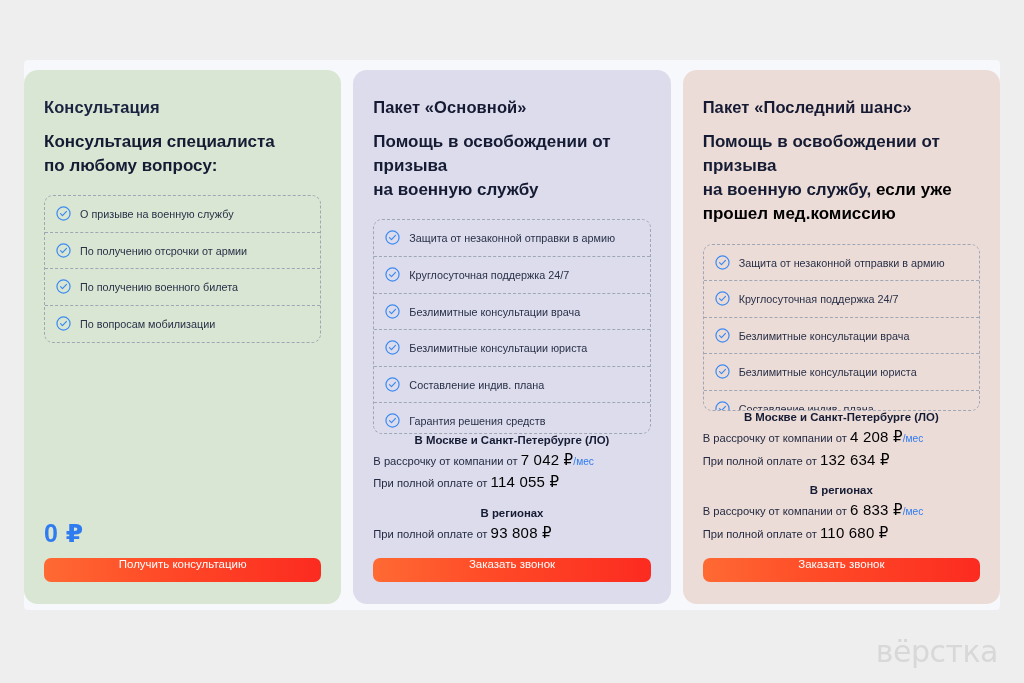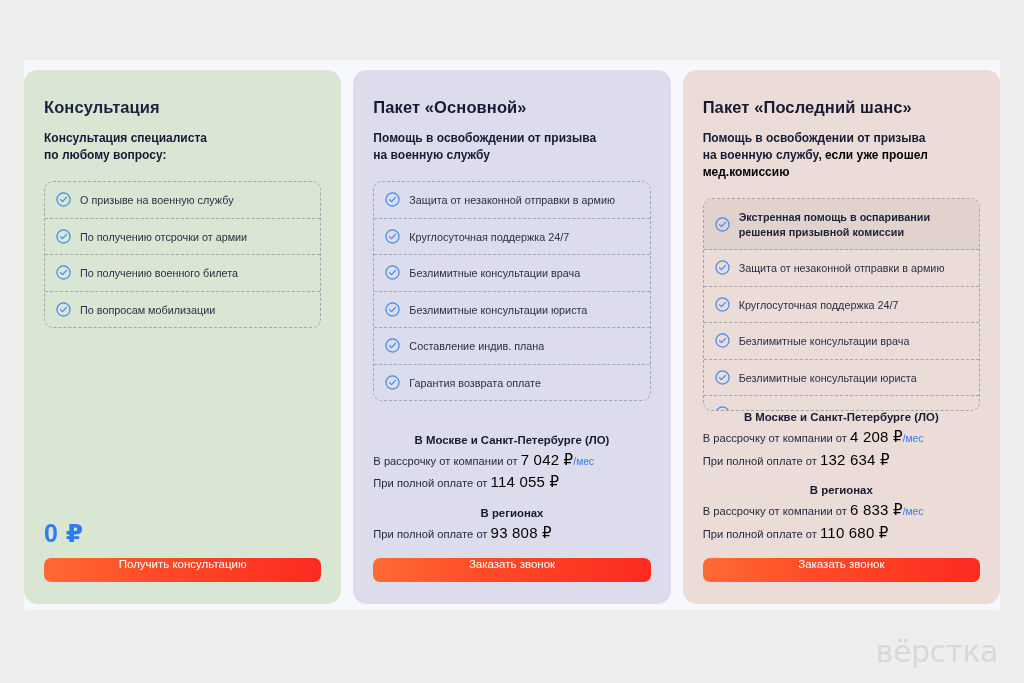--- a/index.html
+++ b/index.html
@@ -55,21 +55,21 @@
     font-size: 16.5px;
     font-weight: 700;
     color: #1b2340;
     letter-spacing: .1px;
     margin-bottom: 13px;
   }
   .card--lilac .card-title,
   .card--rose  .card-title { color: #161a33; }
 
   .card-subtitle {
-    font-size: 12px;
+    font-size: 17px;
     font-weight: 700;
     line-height: 1.42;
     color: #141b33;
     margin-bottom: 17px;
     white-space: pre-line;
   }
   .card-subtitle .em { font-weight: 800; color: #000; }
 
   
   .features {
@@ -278,47 +278,40 @@
               <circle cx="8" cy="8" r="7" fill="none" stroke="#3d8bf2" stroke-width="1.3"></circle>
               <path d="M4.8 8.2 L6.9 10.3 L11.2 5.8" fill="none" stroke="#3d8bf2" stroke-width="1.3" stroke-linecap="round" stroke-linejoin="round"></path>
             </svg></span>
           <span class="feature-text">Составление индив. плана</span>
         </div>
         <div class="feature">
           <span class="check-icon"><svg viewBox="0 0 16 16" width="15" height="15" aria-hidden="true">
               <circle cx="8" cy="8" r="7" fill="none" stroke="#3d8bf2" stroke-width="1.3"></circle>
               <path d="M4.8 8.2 L6.9 10.3 L11.2 5.8" fill="none" stroke="#3d8bf2" stroke-width="1.3" stroke-linecap="round" stroke-linejoin="round"></path>
             </svg></span>
-          <span class="feature-text">Гарантия возврата оплате</span>
+          <span class="feature-text">Гарантия решения средств</span>
         </div>
       </div>
       <div class="spacer"></div>
       <div class="price-group">
         <div class="price-region">В Москве и Санкт-Петербурге (ЛО)</div>
         <div class="price-line"><span>В рассрочку от компании от </span><span class="price-amount">7 042 ₽</span><span class="price-per">/мес</span></div>
         <div class="price-line"><span>При полной оплате от </span><span class="price-amount">114 055 ₽</span></div>
       </div>
       <div class="price-group">
         <div class="price-region">В регионах</div>
         <div class="price-line"><span>При полной оплате от </span><span class="price-amount">93 808 ₽</span></div>
       </div>
       <button class="cta">Заказать звонок</button>
     </div>
     <div class="card card--rose">
       <div class="card-title">Пакет «Последний шанс»</div>
       <div class="card-subtitle"><span>Помощь в освобождении от призыва
 на военную службу, </span><span class="em">если уже прошел мед.комиссию</span></div>
       <div class="features">
-        <div class="feature feature--highlight">
-          <span class="check-icon"><svg viewBox="0 0 16 16" width="15" height="15" aria-hidden="true">
-              <circle cx="8" cy="8" r="7" fill="none" stroke="#3d8bf2" stroke-width="1.3"></circle>
-              <path d="M4.8 8.2 L6.9 10.3 L11.2 5.8" fill="none" stroke="#3d8bf2" stroke-width="1.3" stroke-linecap="round" stroke-linejoin="round"></path>
-            </svg></span>
-          <span class="feature-text">Экстренная помощь в оспаривании решения призывной комиссии</span>
-        </div>
         <div class="feature">
           <span class="check-icon"><svg viewBox="0 0 16 16" width="15" height="15" aria-hidden="true">
               <circle cx="8" cy="8" r="7" fill="none" stroke="#3d8bf2" stroke-width="1.3"></circle>
               <path d="M4.8 8.2 L6.9 10.3 L11.2 5.8" fill="none" stroke="#3d8bf2" stroke-width="1.3" stroke-linecap="round" stroke-linejoin="round"></path>
             </svg></span>
           <span class="feature-text">Защита от незаконной отправки в армию</span>
         </div>
         <div class="feature">
           <span class="check-icon"><svg viewBox="0 0 16 16" width="15" height="15" aria-hidden="true">
               <circle cx="8" cy="8" r="7" fill="none" stroke="#3d8bf2" stroke-width="1.3"></circle>

